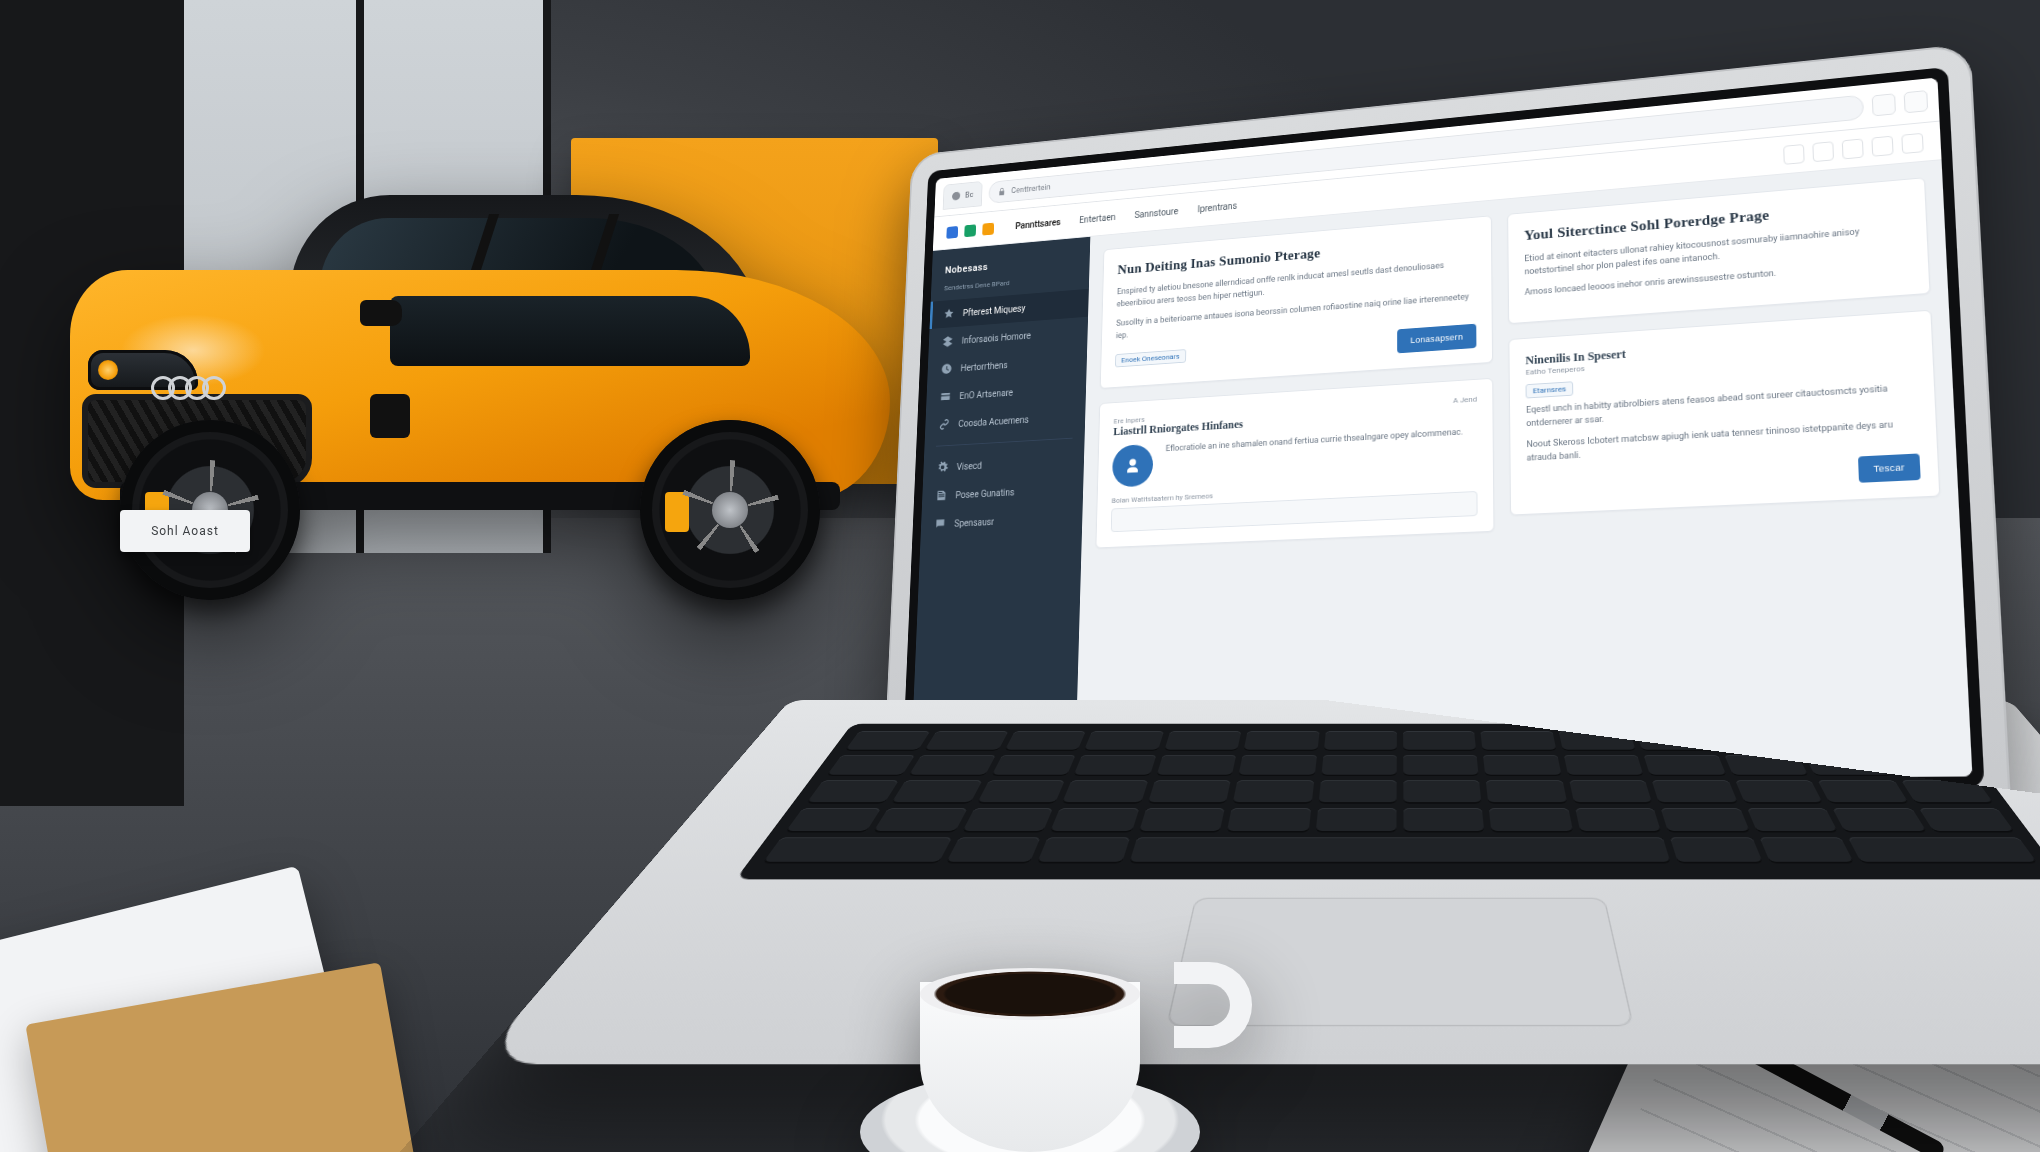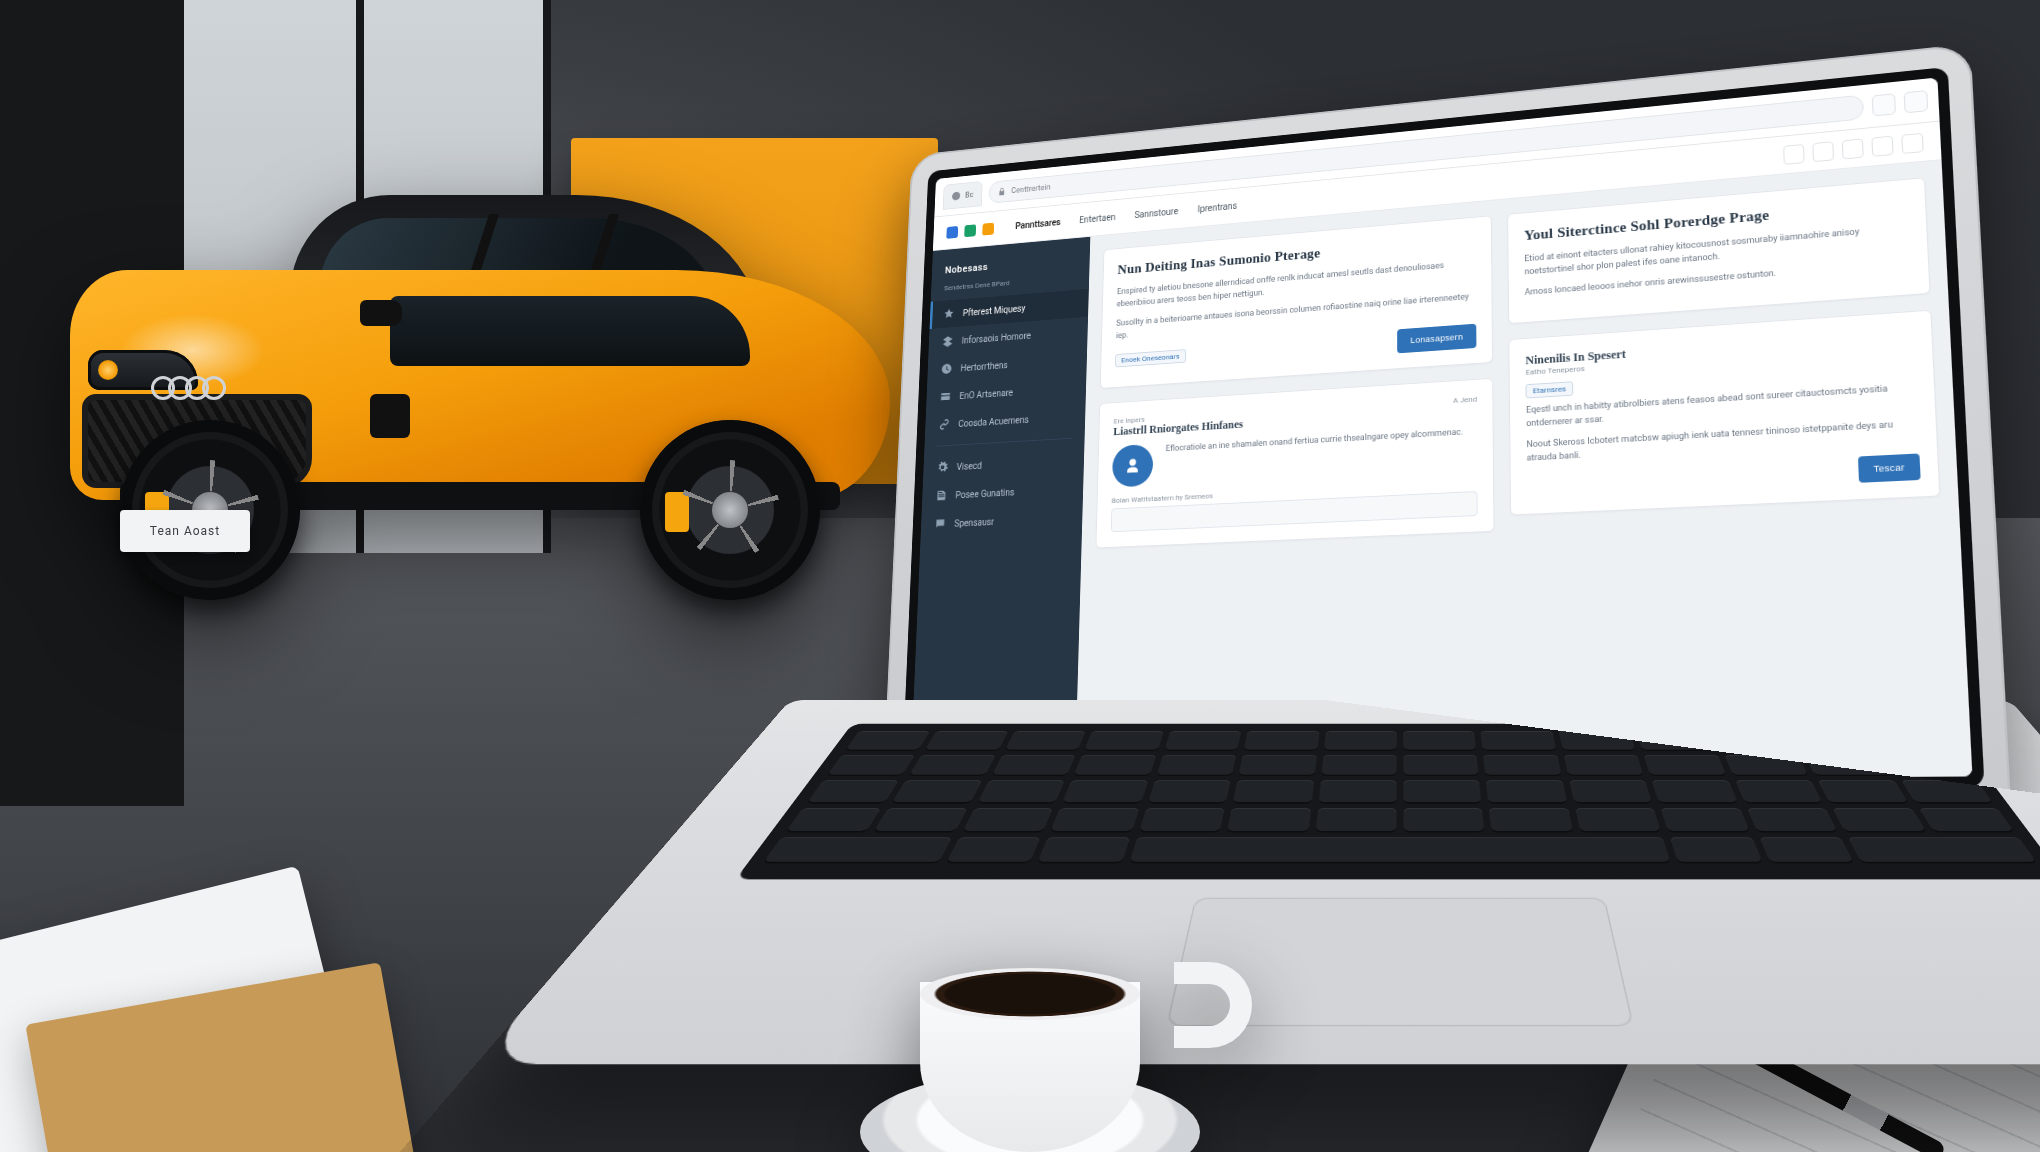--- a/index.html
+++ b/index.html
@@ -393,21 +393,21 @@
   <div class="wheel front">
     <div class="caliper"></div>
       <div class="spokes"></div>
       <div class="hub"></div>
   </div>
   <div class="wheel rear">
     <div class="caliper"></div>
       <div class="spokes"></div>
       <div class="hub"></div>
   </div>
-  <div class="plate">Tean Aoast</div>
+  <div class="plate">Sohl Aoast</div>
 </div>
 
 <div class="clipboard"></div>
 <div class="folder"></div>
 <div class="notepad"></div>
 <div class="pen"></div>
 
 <div class="laptop">
   <div class="lid">
     <div class="bezel">

